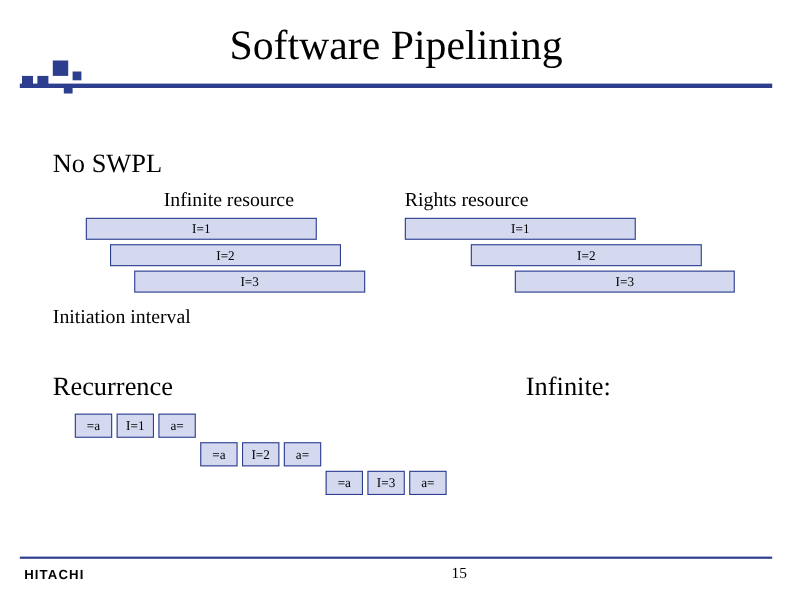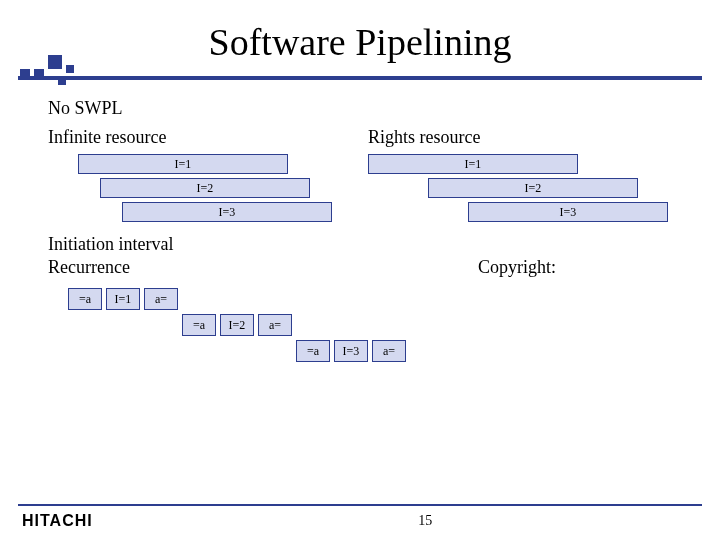--- a/index.html
+++ b/index.html
@@ -6,29 +6,29 @@
   body { width: 720px; height: 540px; background: #fff; font-family: "Times New Roman", serif; position: relative; overflow: hidden; }
   
   .header { padding: 20px 0 0 0; border-radius: 12px; }
   .logo-squares { position: absolute; left: 20px; top: 55px; }
   .sq { position: absolute; background: #2d3e8f; }
   .title { text-align: center; font-size: 38px; font-weight: normal; }
   .divider { height: 4px; background: #2d3e8f; margin: 12px 18px 0 18px; }
   
   .content { padding: 18px 48px 0 48px; font-size: 16px; }
   
-  .section-label { font-size: 18px; margin-bottom: 8px; }
+  .section-label { font-size: 24px; margin-bottom: 8px; margin-top: 38px; }
   
   .bar { display: inline-block; background: #d4d9f0; border: 1px solid #2d3e8f; text-align: center; font-size: 12px; line-height: 18px; height: 20px; vertical-align: top; }
   
   .row-noswpl { position: relative; height: 24px; margin-bottom: 8px; }
   .row-noswpl .bar { width: 158px; }
   .dots { position: absolute; left: 580px; top: -2px; font-size: 20px; letter-spacing: 1px; font-weight: bold; }
   
-  .two-col-labels { display: flex; margin-top: 6px; margin-bottom: 6px; }
+  .two-col-labels { display: flex; margin-top: 6px; margin-bottom: 6px; text-align: center; }
   .two-col-labels > div { font-size: 18px; }
   .col-left-label { width: 320px; }
   
   .stagger-row { position: relative; height: 24px; }
   .stagger-row .bar { width: 210px; position: absolute; }
   .stagger-row .barR { width: 210px; position: absolute; }
   
   .init-label { text-align: left; font-size: 18px; margin-top: 8px; margin-bottom: 2px; }
   
   .bottom-flex { display: flex; }
@@ -37,21 +37,21 @@
   .rec-col .section-label, .res-col .section-label { margin-bottom: 10px; }
   
   .small-bar { display: inline-block; background: #d4d9f0; border: 1px solid #2d3e8f; text-align: center; font-size: 12px; line-height: 20px; height: 22px; width: 34px; vertical-align: top; position: absolute; }
   .rec-area { position: relative; height: 80px; }
   
   .res-text { font-size: 16px; line-height: 1.3; }
   
   .footer { position: absolute; bottom: 10px; left: 0; right: 0; }
   .footer-line { height: 2px; background: #2d3e8f; margin: 0 18px 6px 18px; }
   .footer-content { display: flex; align-items: center; padding: 0 22px; font-size: 12px; }
-  .hitachi { font-family: Arial, sans-serif; font-weight: bold; font-size: 16px; letter-spacing: 1px; text-align: right; }
+  .hitachi { font-family: Arial, sans-serif; font-weight: bold; font-size: 12px; letter-spacing: 1px; text-align: right; }
   .pagenum { flex: 1; text-align: center; font-size: 14px; padding-left: 60px; }
   .copyright { font-size: 12px; }
 </style>
 </head>
 <body>
 
 <div class="header">
   <div class="logo-squares">
     <div class="sq" style="left:0;top:14px;width:10px;height:10px"></div>
     <div class="sq" style="left:14px;top:14px;width:10px;height:10px"></div>
@@ -98,21 +98,21 @@
         <span class="small-bar" style="left:134px;top:26px">=a</span>
         <span class="small-bar" style="left:172px;top:26px">I=2</span>
         <span class="small-bar" style="left:210px;top:26px">a=</span>
 
         <span class="small-bar" style="left:248px;top:52px">=a</span>
         <span class="small-bar" style="left:286px;top:52px">I=3</span>
         <span class="small-bar" style="left:324px;top:52px">a=</span>
       </div>
     </div>
     <div class="res-col">
-      <div class="section-label">Copyright:</div>
+      <div class="section-label">Infinite:</div>
     </div>
   </div>
 
 </div>
 
 <div class="footer">
   <div class="footer-line"></div>
   <div class="footer-content">
     <span class="hitachi">HITACHI</span>
     <span class="pagenum">15</span>

